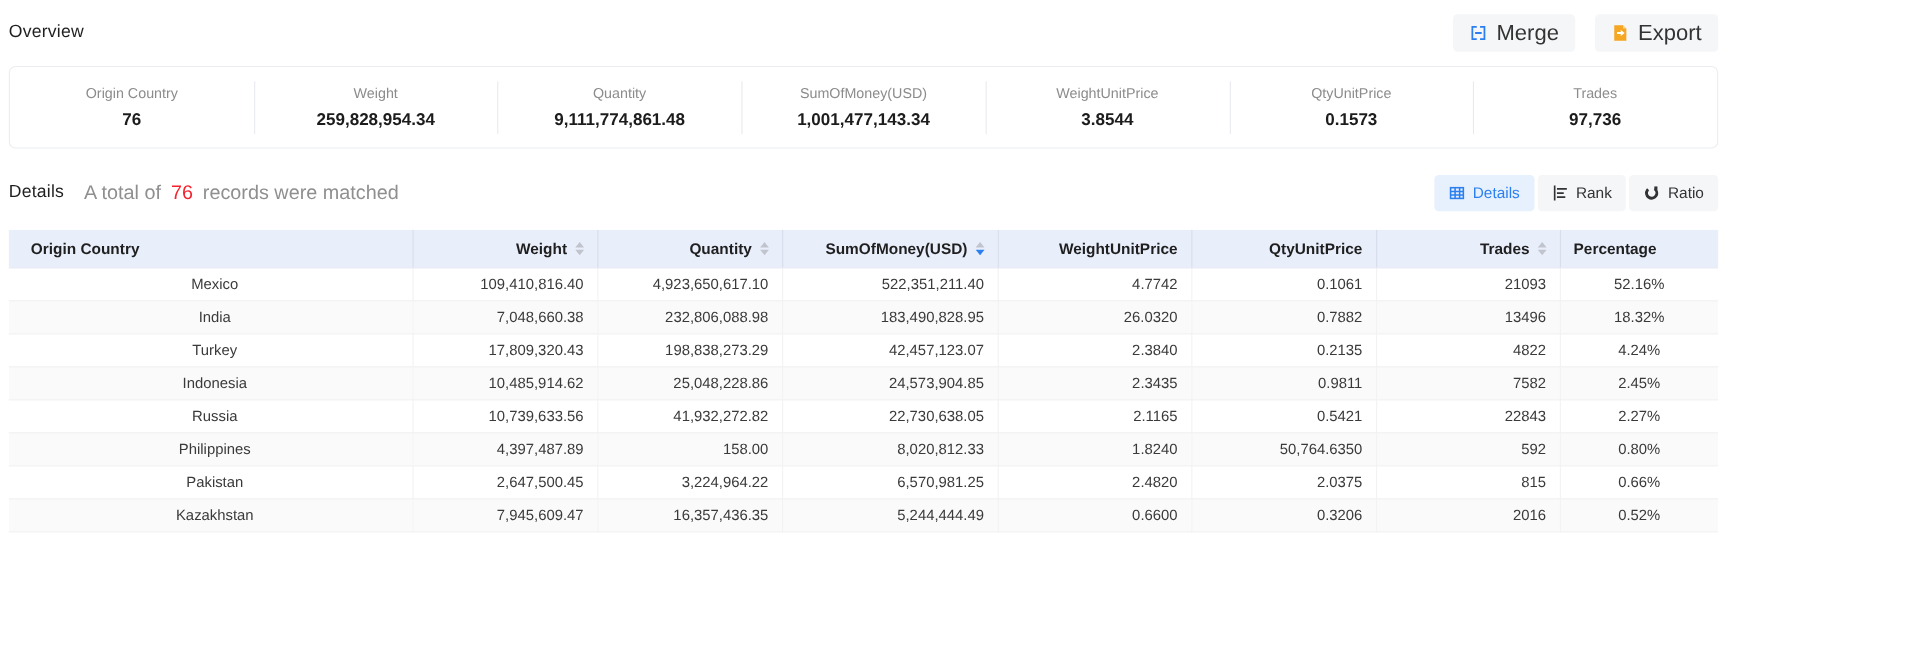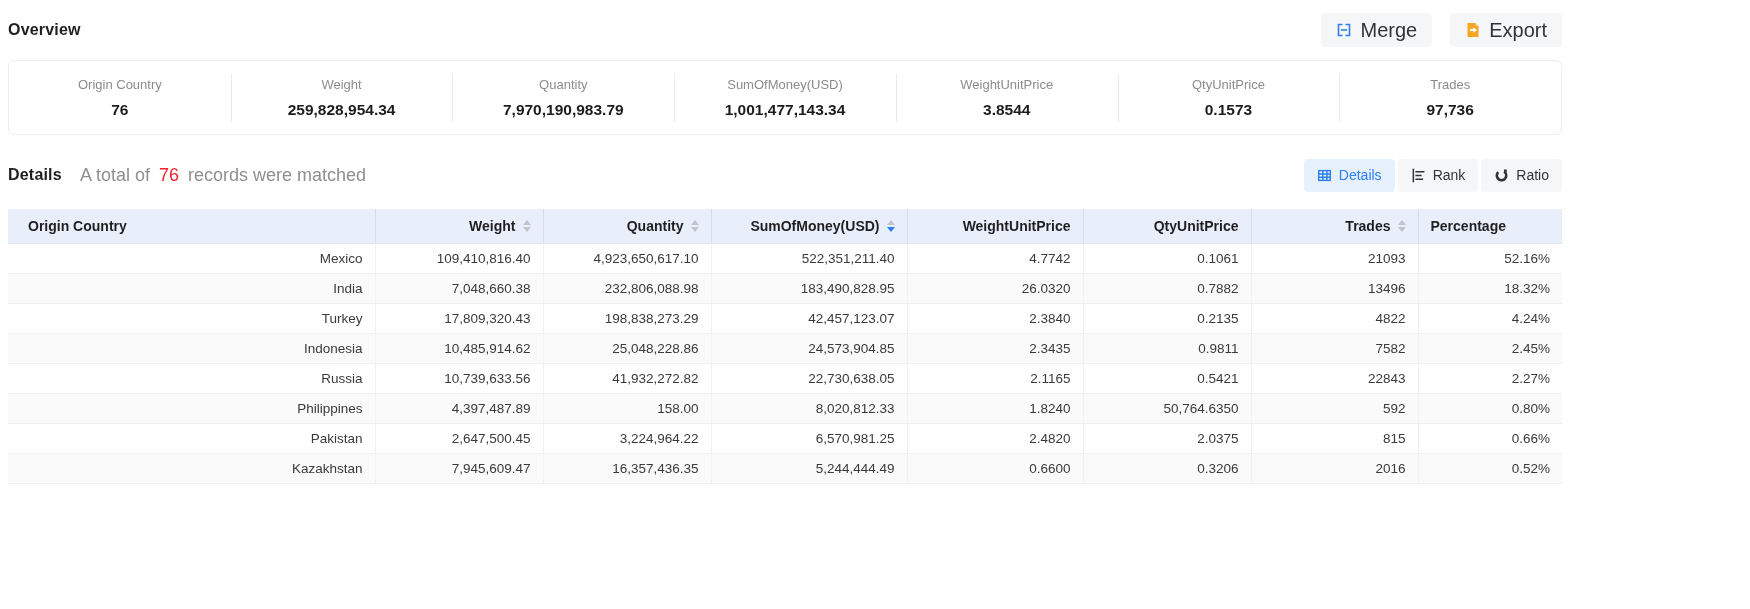--- a/index.html
+++ b/index.html
@@ -14,21 +14,21 @@
   *{box-sizing:border-box}
   body{
     margin:0;background:#fff;color:#1f1f1f;
     font-family:"Liberation Sans","DejaVu Sans",sans-serif;
     width:1750px;height:609px;overflow:hidden;
   }
   .page{width:1554px;margin-left:8px}
 
   
   .topbar{display:flex;align-items:center;justify-content:space-between;padding-top:13px;height:47px}
-  .page-title,.details-title{margin:0;font-size:16px;font-weight:700;color:#1f1f1f;letter-spacing:.2px}
+  .page-title,.details-title{margin:0;font-size:16px;font-weight:400;color:#1f1f1f;letter-spacing:.2px}
   .topbar-actions{display:flex;gap:18px}
   .btn{display:inline-flex;align-items:center;gap:8px;height:34px;padding:0 15px;border:none;
        border-radius:4px;background:var(--button-bg);font-size:20px;color:#333;cursor:pointer;
        font-family:inherit;line-height:1}
   .icon{display:inline-flex;align-items:center}
   .merge-ic{color:var(--accent-blue)}
   .export-ic{color:var(--export-orange)}
 
   
   .stats-card{margin-top:13px;height:75px;border:1px solid #ebedf1;border-radius:6px;
@@ -62,21 +62,21 @@
   .caret{width:0;height:0;border-left:4px solid transparent;border-right:4px solid transparent}
   .caret-up{border-bottom:5px solid #c0c4cc}
   .caret-down{border-top:5px solid #c0c4cc}
   .caret-down.on{border-top-color:var(--accent-blue)}
   td{height:30px;font-size:13.5px;color:#3a3a3a;padding:0 12px;background:#fff;
      border-bottom:1px solid #f0f0f0;border-right:1px solid #f2f2f2;white-space:nowrap;overflow:hidden}
   td:first-child{padding-left:20px}
   td:last-child{border-right:none}
   tbody tr:nth-child(even) td{background:var(--row-stripe)}
   td.al-right{text-align:right}
-  td.al-left{text-align:right}
+  td.al-left{text-align:center}
 </style>
 </head>
 <body>
 
 <div class="page">
 
   <div class="topbar">
     <h1 class="page-title">Overview</h1>
     <div class="topbar-actions">
       <button class="btn">
@@ -108,21 +108,21 @@
       <div class="stat-item">
         <div class="stat-label">Origin Country</div>
         <div class="stat-value">76</div>
       </div>
       <div class="stat-item">
         <div class="stat-label">Weight</div>
         <div class="stat-value">259,828,954.34</div>
       </div>
       <div class="stat-item">
         <div class="stat-label">Quantity</div>
-        <div class="stat-value">7,970,190,983.79</div>
+        <div class="stat-value">9,111,774,861.48</div>
       </div>
       <div class="stat-item">
         <div class="stat-label">SumOfMoney(USD)</div>
         <div class="stat-value">1,001,477,143.34</div>
       </div>
       <div class="stat-item">
         <div class="stat-label">WeightUnitPrice</div>
         <div class="stat-value">3.8544</div>
       </div>
       <div class="stat-item">

